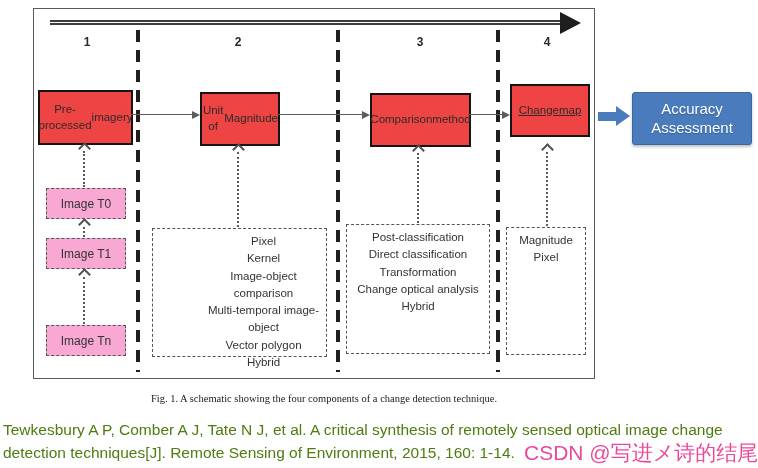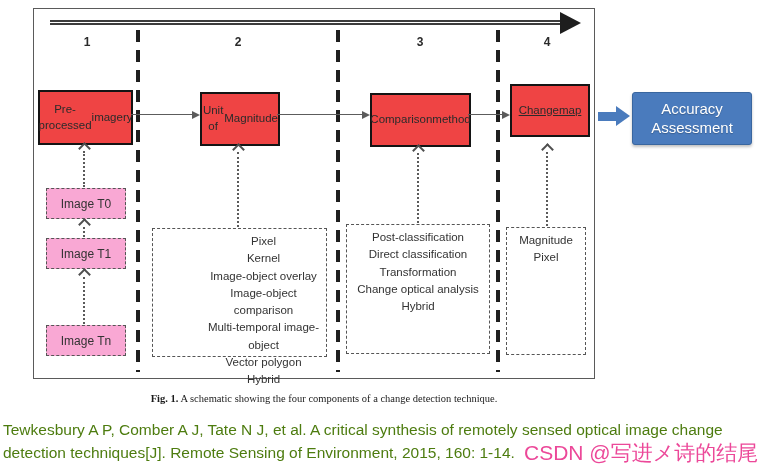--- a/index.html
+++ b/index.html
@@ -31,21 +31,21 @@
   .obox{position:absolute;border:1.5px dashed #555;background:#fff;font-size:11.5px;line-height:1.5;color:#333;text-align:center;padding-top:4px;box-sizing:border-box;}
   
   .bluearrow-rect{position:absolute;left:598px;top:112px;width:18px;height:9px;background:#4a7bbd;}
   .bluearrow-head{position:absolute;left:616px;top:106px;width:0;height:0;border-left:14px solid #4a7bbd;border-top:10.5px solid transparent;border-bottom:10.5px solid transparent;}
   
   .acc{position:absolute;left:632px;top:92px;width:118px;height:51px;background:#4a7bbd;border:1px solid #39669f;border-radius:3px;
     display:flex;flex-direction:column;align-items:center;justify-content:center;color:#fff;font-size:15px;line-height:1.25;
     box-shadow:0 2px 3px rgba(0,0,0,0.25);text-shadow:0 1px 1px rgba(0,0,0,0.25);}
   
   .caption{position:absolute;left:33px;top:393px;width:560px;text-align:center;font-family:"Liberation Serif",serif;font-size:10.5px;color:#1a1a1a;}
-  .caption .pref{font-weight:bold;margin-left:22px;}
+  .caption .pref{font-weight:normal;margin-left:22px;}
   
   .cit{position:absolute;left:3px;font-size:15.5px;color:#4d7c0f;white-space:nowrap;}
   .cit1{top:421px;}
   .cit2{top:444px;}
   
   .wm{position:absolute;left:524px;top:439px;font-size:21px;color:#ec4899;white-space:nowrap;text-shadow:1px 1px 0 #fff;}
 </style>
 </head>
 <body>
 
@@ -109,21 +109,20 @@
   <div class="ibox" style="top:238px;">
     <span>Image T1</span>
   </div>
   <div class="ibox" style="top:325px;">
     <span>Image Tn</span>
   </div>
 
   <div class="obox" style="left:152px;top:228px;width:175px;height:129px;padding-left:48px;">
     <div>Pixel</div>
     <div>Kernel</div>
-    <div>Image-object overlay</div>
     <div>Image-object comparison</div>
     <div>Multi-temporal image-object</div>
     <div>Vector polygon</div>
     <div>Hybrid</div>
   </div>
   <div class="obox" style="left:346px;top:224px;width:144px;height:130px;">
     <div>Post-classification</div>
     <div>Direct classification</div>
     <div>Transformation</div>
     <div>Change optical analysis</div>

